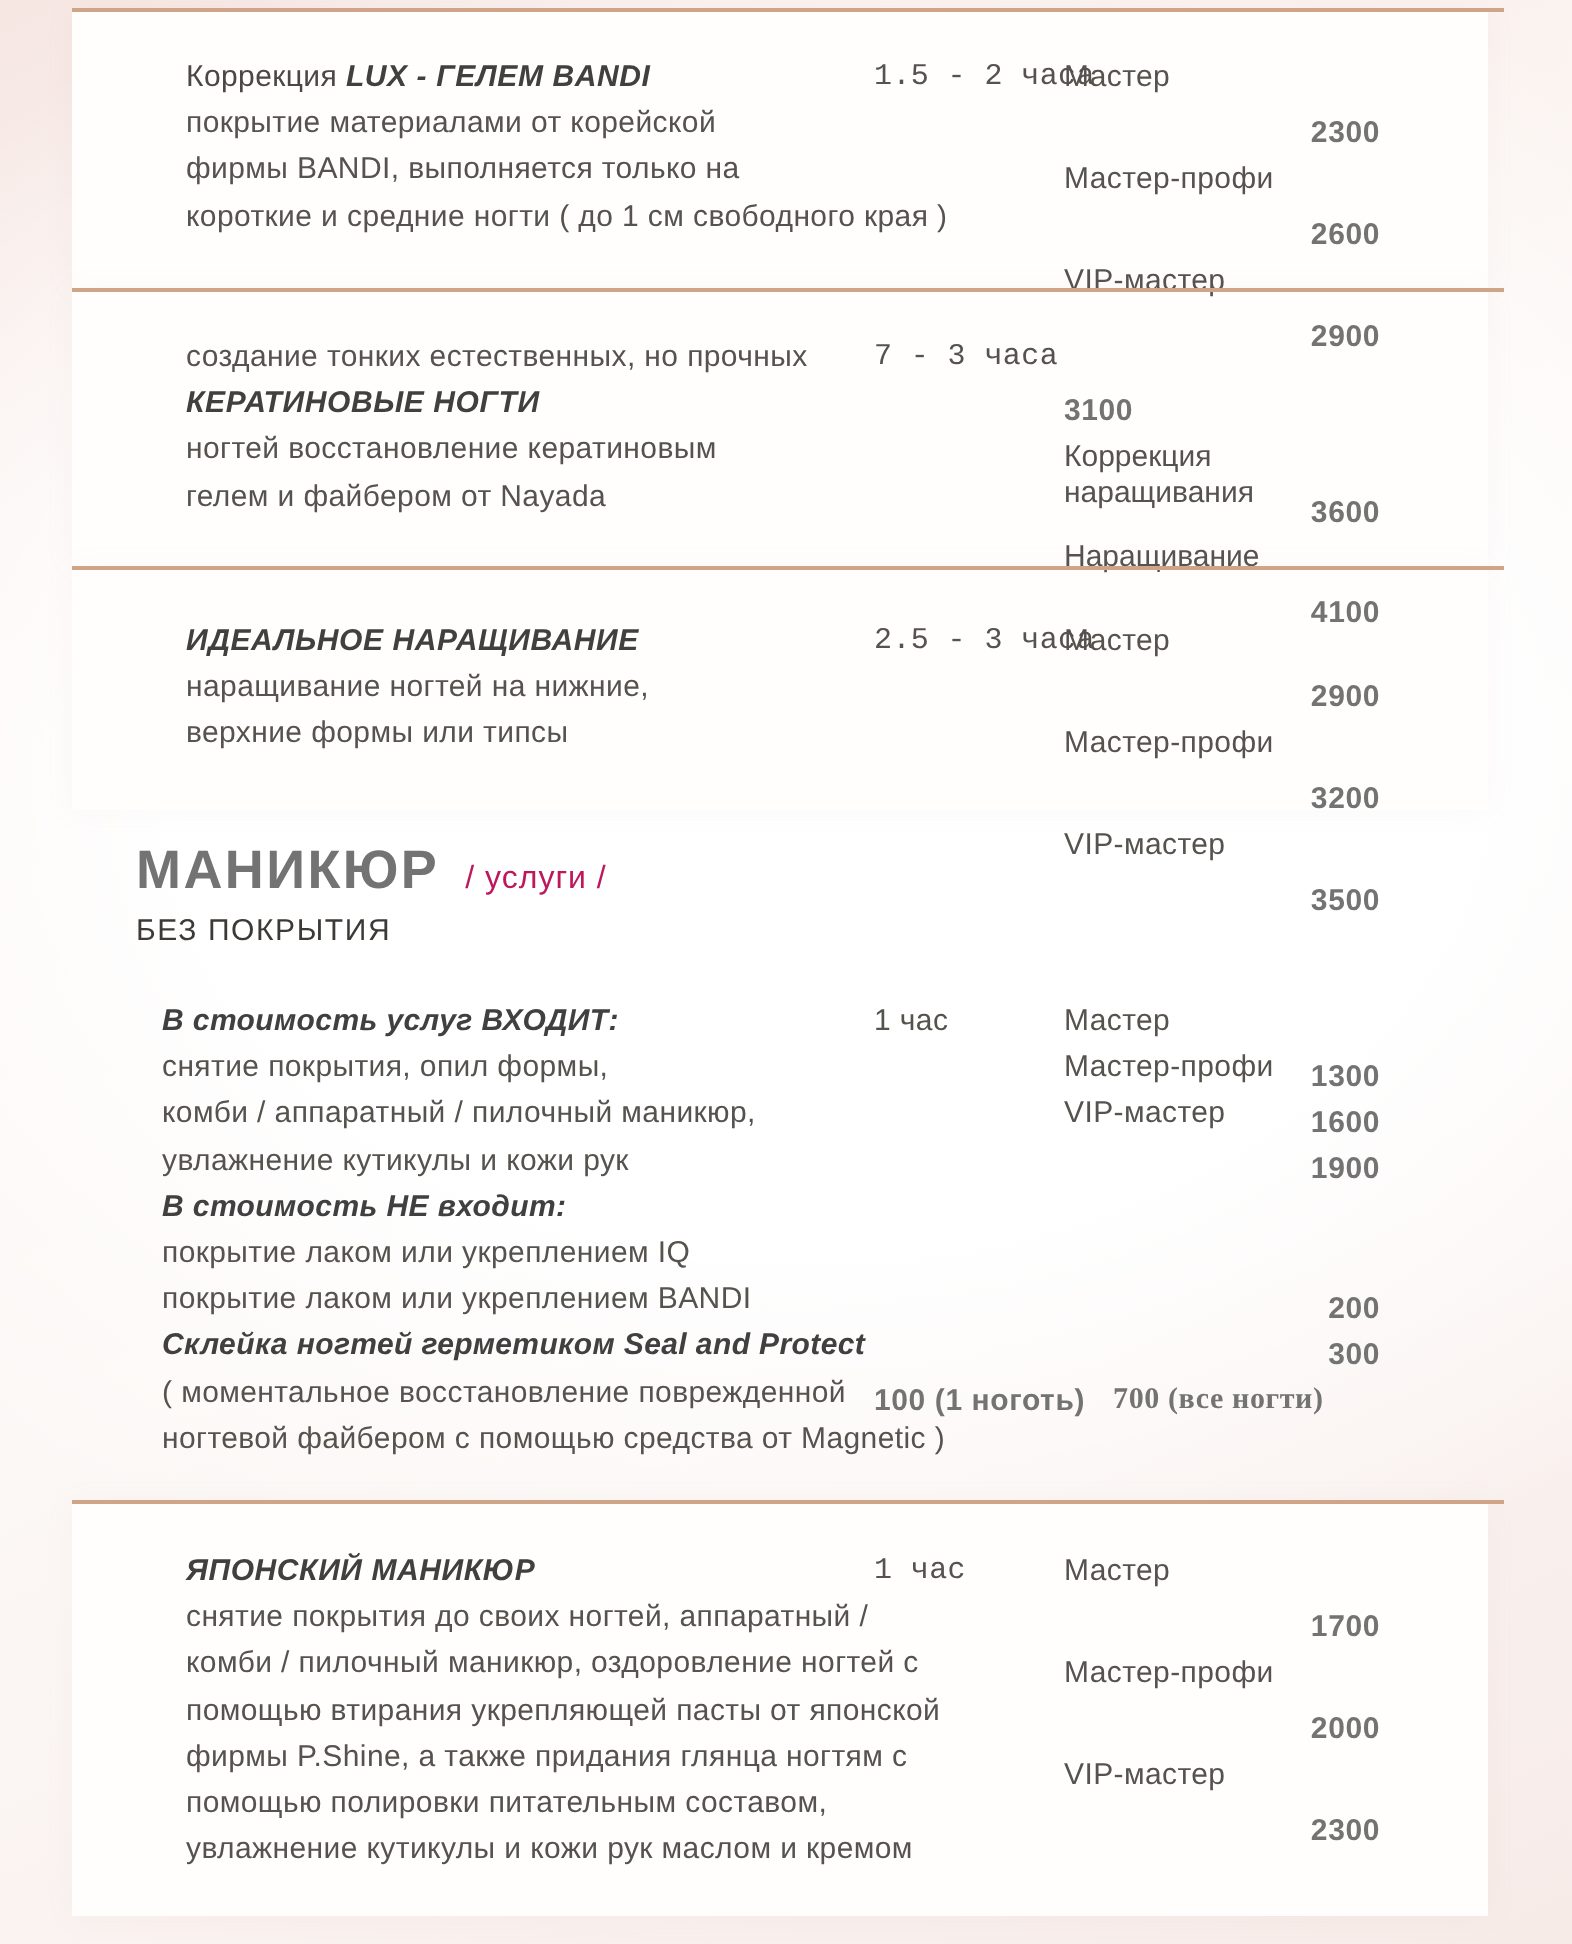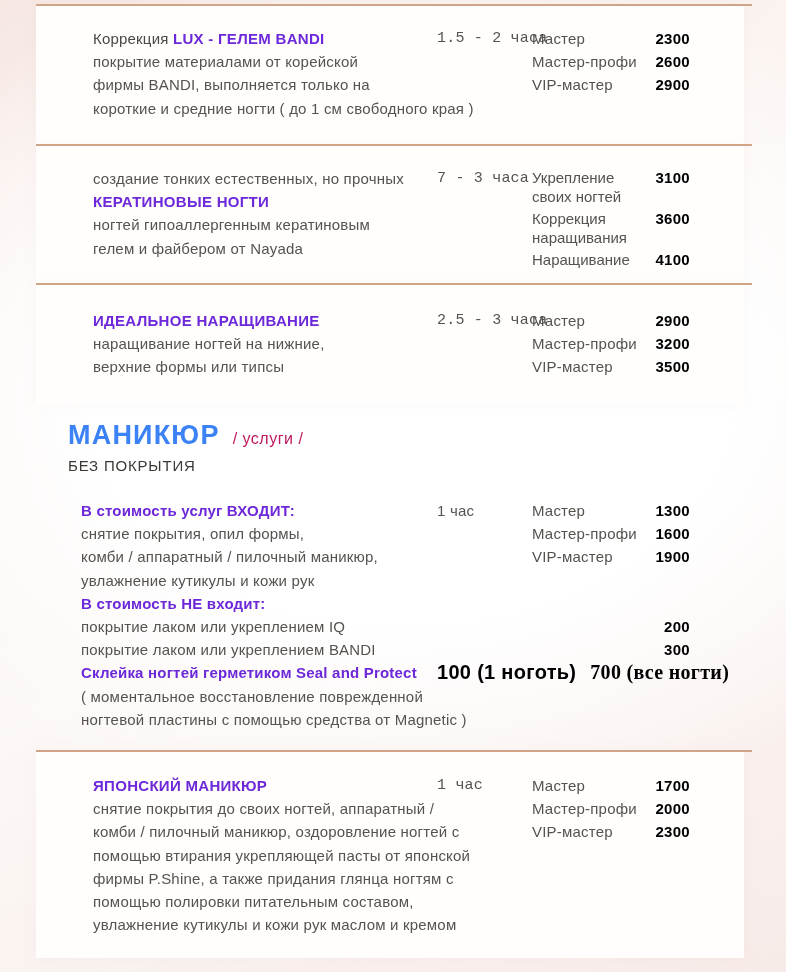--- a/index.html
+++ b/index.html
@@ -10,41 +10,41 @@
       radial-gradient(ellipse 78% 46% at 52% 40%, #ffffff 52%, rgba(255,255,255,0) 100%),
       linear-gradient(155deg, #f6e7e3 0%, #fbf3f0 28%, #fcf8f6 55%, #f7ebe8 100%);
     color:#56534f;
   }
   .page{position:absolute;inset:0;}
   .rule{position:absolute;left:36px;width:716px;height:2px;background:#d0a487;z-index:3;}
   .card{position:absolute;left:36px;width:708px;background:#fffefd;box-shadow:0 0 14px rgba(190,160,150,0.07);z-index:1;}
   .svc,.manicure,.heading{position:absolute;z-index:2;}
   .svc{display:grid;grid-template-columns:344px 95px 1fr;width:597px;}
   .line{height:23.2px;line-height:23.2px;font-size:15px;white-space:nowrap;letter-spacing:.2px;}
-  .t-bold,.bold{font-weight:700;color:#6d28d9;letter-spacing:.3px;}
+  .t-bold,.bold{font-weight:700;color:#404040;letter-spacing:.3px;font-style:italic;}
   .t-reg{color:#4b4744;}
   .col-time{font-size:15px;line-height:23.2px;white-space:nowrap;letter-spacing:.2px;font-family:Liberation Mono, monospace;}
   .col-tiers{font-size:15px;}
   .tier{display:flex;justify-content:space-between;line-height:23.2px;white-space:nowrap;letter-spacing:.2px;}
-  .tp{font-weight:700;color:#000000;letter-spacing:.3px;}
+  .tp{font-weight:700;color:#737373;letter-spacing:.3px;margin-top:28px;}
   .tier-2l{display:flex;justify-content:space-between;align-items:flex-start;margin-bottom:4px;white-space:nowrap;}
   .tier-2l .tll{display:block;line-height:18.6px;}
   .tier-2l .tp{line-height:18.6px;}
   .heading{left:68px;top:419px;white-space:nowrap;}
   .heading .row1{display:flex;align-items:baseline;}
-  .h-title{font-size:27px;font-weight:700;color:#3b82f6;letter-spacing:1.2px;line-height:32px;}
+  .h-title{font-size:27px;font-weight:700;color:#737373;letter-spacing:1.2px;line-height:32px;}
   .h-tag{font-size:16px;color:#be185d;margin-left:13px;letter-spacing:.5px;}
   .h-sub{font-size:15px;color:#3c3936;letter-spacing:.8px;margin-top:5px;line-height:20px;}
   .manicure{left:81px;top:499px;width:609px;}
   .m-row{display:grid;grid-template-columns:356px 95px 1fr;height:23.2px;}
   .m-row-wide{grid-template-columns:356px 1fr;}
   .m-text,.m-time{font-size:15px;line-height:23.2px;white-space:nowrap;letter-spacing:.2px;}
   .m-tp{display:flex;font-size:15px;line-height:23.2px;white-space:nowrap;letter-spacing:.2px;}
   .m-tp .tp{margin-left:auto;}
-  .m-wide{display:flex;justify-content:flex-start;font-size:20px;line-height:23.2px;white-space:nowrap;}
+  .m-wide{display:flex;justify-content:flex-start;font-size:15px;line-height:23.2px;white-space:nowrap;}
   .m-wide .pb{margin-left:14px;font-family:Liberation Serif, serif;}
 </style>
 </head>
 <body>
 
 <div class="page">
 
   <div class="rule" style="top:4px"></div>
   <div class="rule" style="top:144px"></div>
   <div class="rule" style="top:283px"></div>
@@ -76,30 +76,26 @@
           <span>VIP-мастер</span>
           <span class="tp">2900</span>
         </div>
     </div>
   </section>
 
   <section class="svc" style="left:93px;top:167px">
     <div>
       <div class="line">создание тонких естественных, но прочных</div>
       <div class="line t-bold">КЕРАТИНОВЫЕ НОГТИ</div>
-      <div class="line">ногтей гипоаллергенным кератиновым</div>
+      <div class="line">ногтей восстановление кератиновым</div>
       <div class="line">гелем и файбером от Nayada</div>
     </div>
     <div class="col-time">7 - 3 часа</div>
     <div class="col-tiers" style="margin-top:2px">
       <div class="tier-2l">
-        <span>
-            <span class="tll">Укрепление</span>
-            <span class="tll">своих ногтей</span>
-          </span>
         <span class="tp">3100</span>
       </div>
       <div class="tier-2l">
         <span>
             <span class="tll">Коррекция</span>
             <span class="tll">наращивания</span>
           </span>
         <span class="tp">3600</span>
       </div>
       <div class="tier-2l">
@@ -193,21 +189,21 @@
       <div class="m-text bold">Склейка ногтей герметиком Seal and Protect</div>
       <div class="m-wide">
           <span class="tp">100 (1 ноготь)</span>
           <span class="tp pb">700 (все ногти)</span>
         </div>
     </div>
     <div class="m-row">
       <div class="m-text">( момент​альное восстановление поврежденной</div>
     </div>
     <div class="m-row">
-      <div class="m-text">ногтевой пластины с помощью средства от Magnetic )</div>
+      <div class="m-text">ногтевой файбером с помощью средства от Magnetic )</div>
     </div>
   </div>
 
   <section class="svc" style="left:93px;top:774px">
     <div>
       <div class="line t-bold">ЯПОНСКИЙ МАНИКЮР</div>
       <div class="line">снятие покрытия до своих ногтей, аппаратный /</div>
       <div class="line">комби / пилочный маникюр, оздоровление ногтей с</div>
       <div class="line">помощью втирания укрепляющей пасты от японской</div>
       <div class="line">фирмы P.Shine, а также придания глянца ногтям с</div>

